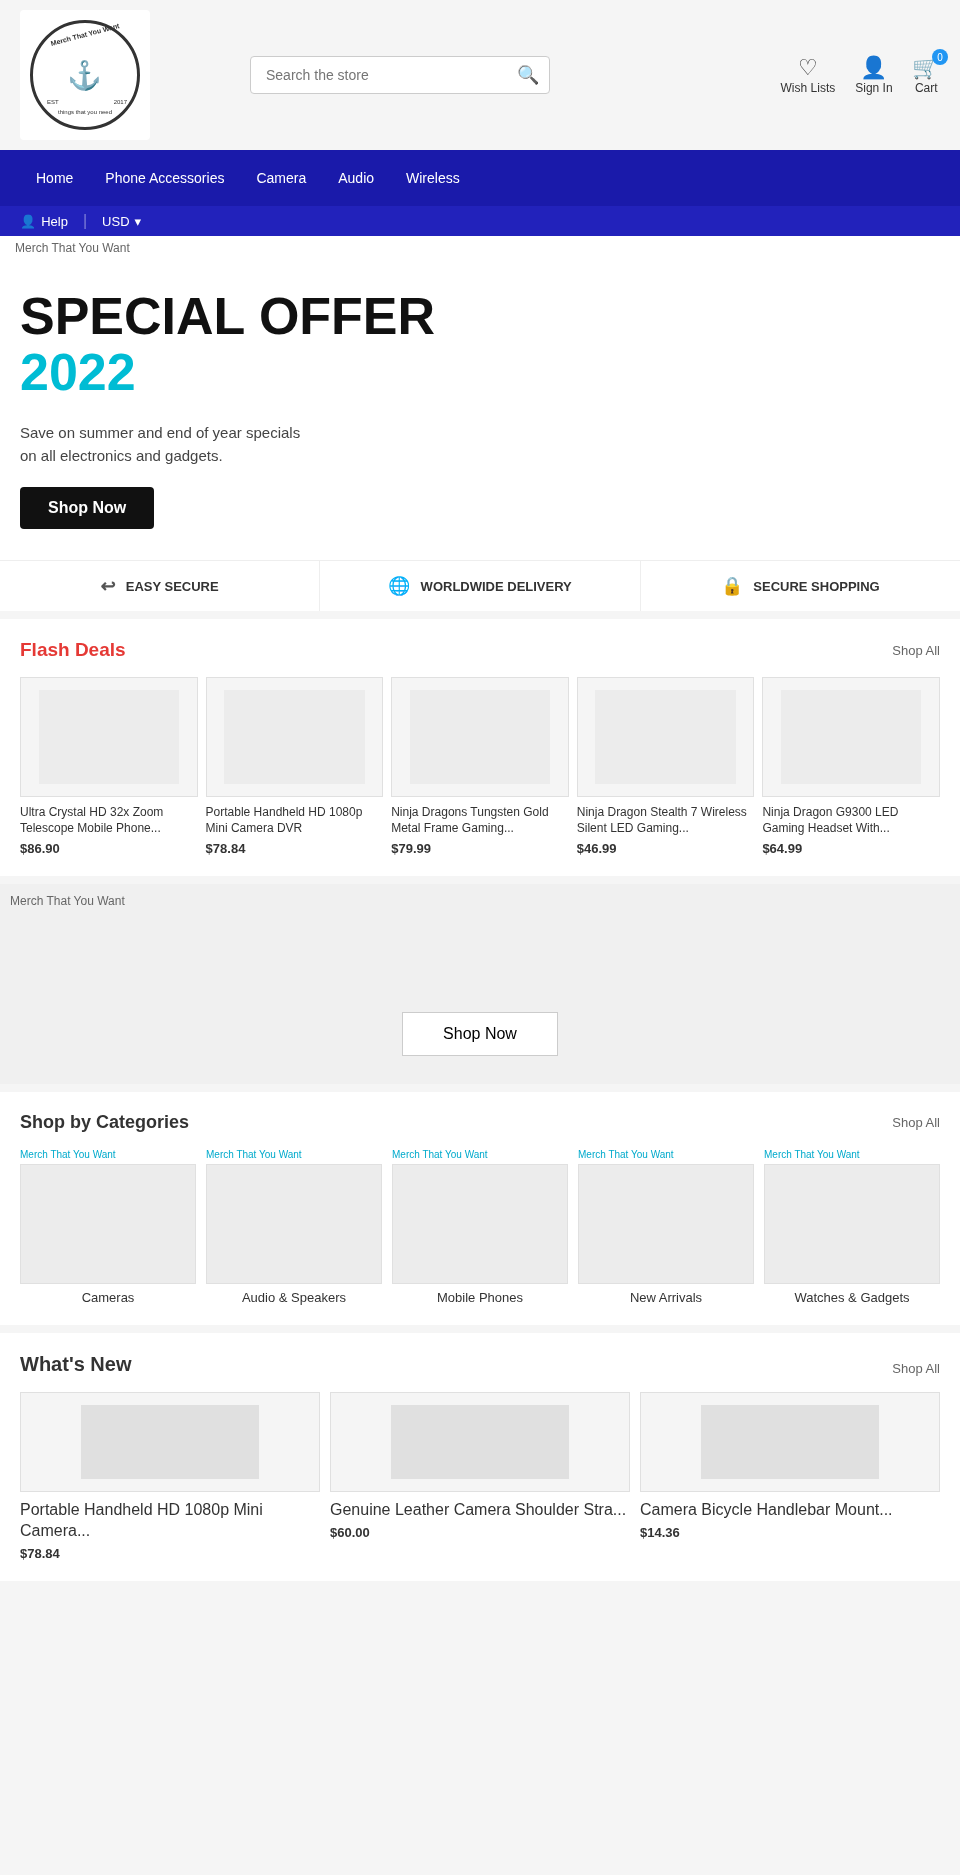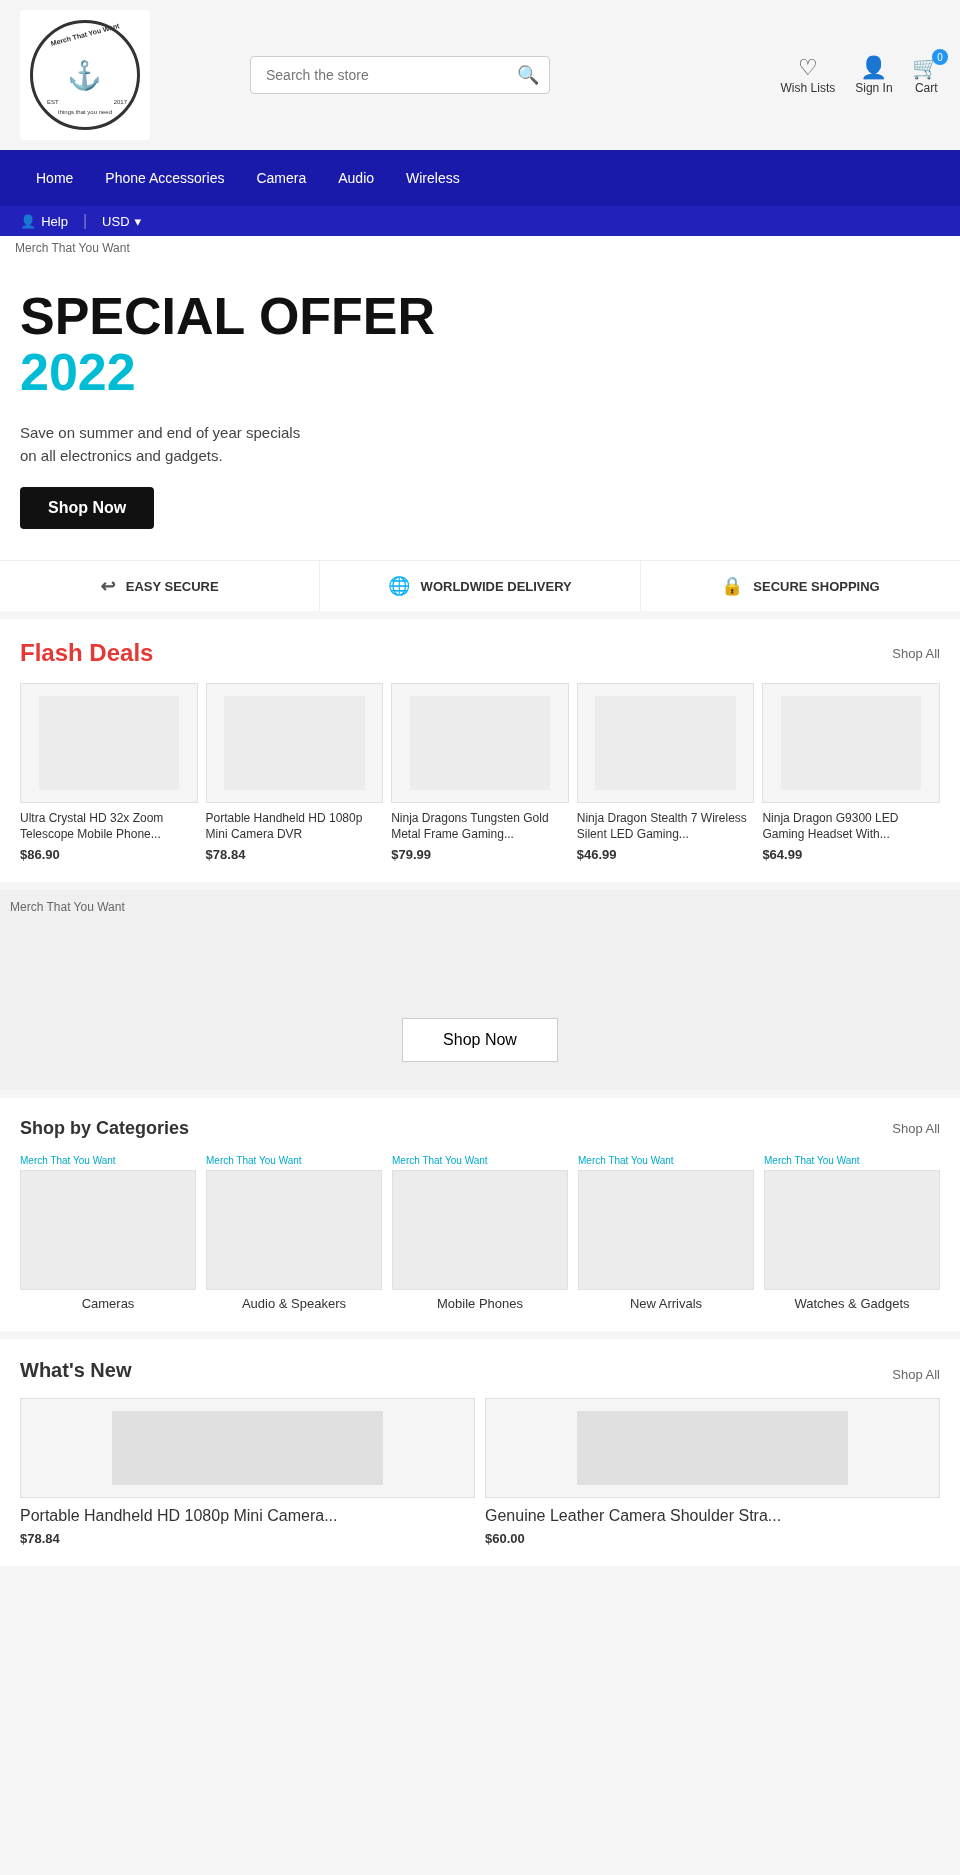--- a/index.html
+++ b/index.html
@@ -43,21 +43,21 @@
 
     
     .features-bar { display: flex; background: white; border-top: 1px solid #eee; }
     .feature-item { flex: 1; display: flex; align-items: center; justify-content: center; gap: 10px; padding: 14px; font-size: 13px; font-weight: bold; color: #333; border-right: 1px solid #eee; }
     .feature-item:last-child { border-right: none; }
     .feature-icon { font-size: 18px; color: #555; }
 
     
     .section { background: white; margin-top: 8px; padding: 20px; }
     .section-header { display: flex; justify-content: space-between; align-items: center; margin-bottom: 16px; }
-    .section-title { font-size: 24px; font-weight: bold; color: #e53935; }
+    .section-title { font-size: 19px; font-weight: bold; color: #e53935; }
     .section-shop-all { font-size: 13px; color: #666; cursor: pointer; }
 
     
     .product-row { display: flex; gap: 8px; overflow: hidden; }
     .product-card { flex: 1; min-width: 0; cursor: pointer; }
     .product-image { width: 100%; height: 120px; background: #f5f5f5; border: 1px solid #e0e0e0; margin-bottom: 8px; display: flex; align-items: center; justify-content: center; }
     .product-image-inner { width: 80%; height: 80%; background: #ececec; }
     .product-name { font-size: 12px; color: #333; line-height: 1.3; margin-bottom: 5px; }
     .product-price { font-size: 13px; color: #333; font-weight: bold; }
 
@@ -290,17 +290,24 @@
     </div>
 
     <div class="new-product-card">
       <div class="new-product-image">
         <div class="new-product-image-inner"></div>
       </div>
       <div class="new-product-name">Genuine Leather Camera Shoulder Stra...</div>
       <div class="new-product-price">$60.00</div>
     </div>
 
+    <div class="new-product-card">
+      <div class="new-product-image">
+        <div class="new-product-image-inner"></div>
+      </div>
+      <div class="new-product-name">Camera Bicycle Handlebar Mount...</div>
+      <div class="new-product-price">$14.36</div>
+    </div>
 
   </div>
 </div>
 
 <div class="bottom-spacer"></div>
 
 </body></html>

